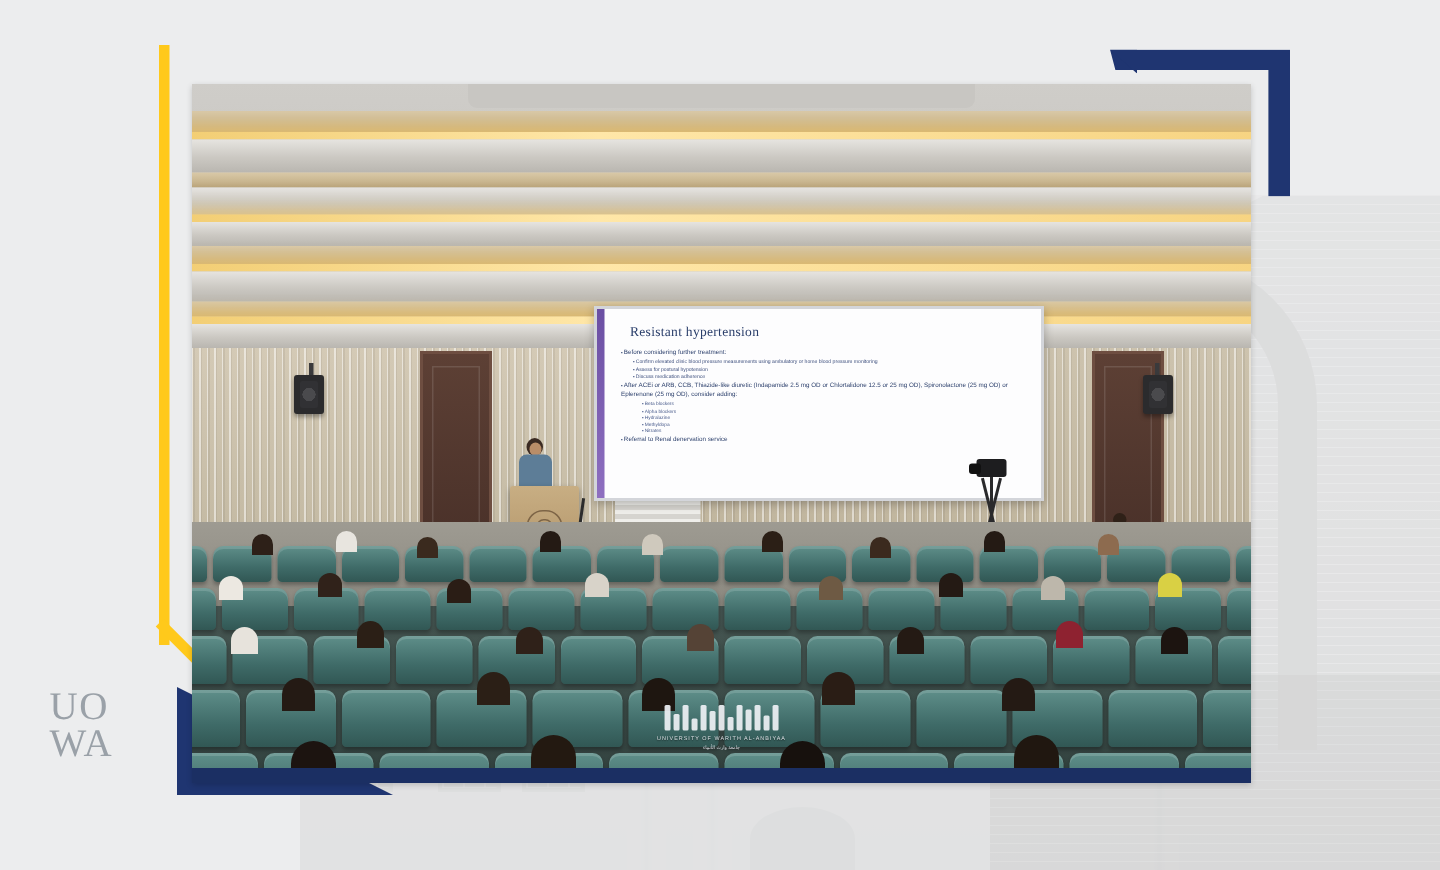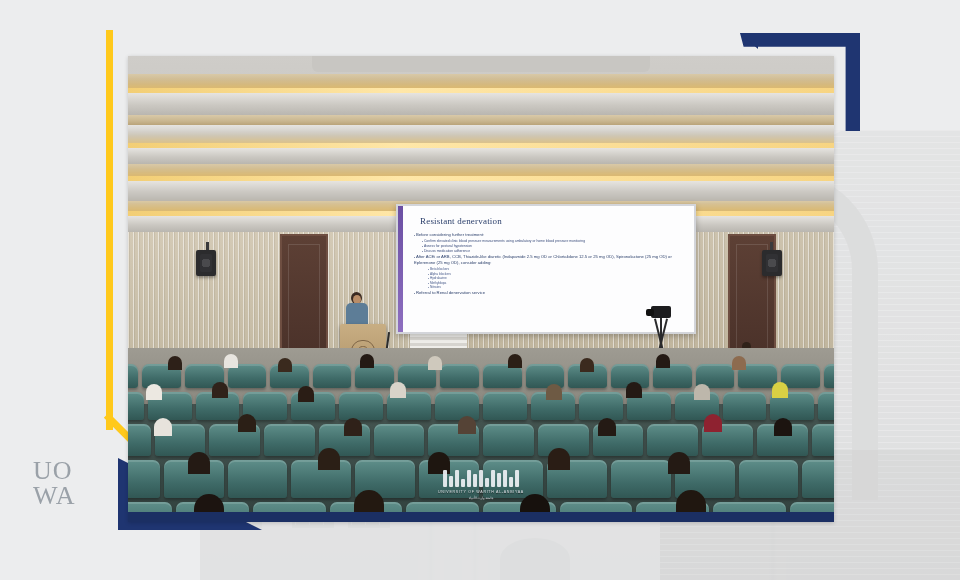--- a/index.html
+++ b/index.html
@@ -291,21 +291,21 @@
       <div class="louver"></div>
       <div class="door" style="left:152px;"></div>
       <div class="door" style="left:600px;"></div>
       <div class="spkarm" style="left:78px;top:186px;"></div>
       <div class="speaker" style="left:68px;top:194px;"></div>
       <div class="spkarm" style="left:642px;top:186px;"></div>
       <div class="speaker" style="left:634px;top:194px;"></div>
 
       <div class="screen">
         <div class="edge"></div>
-        <div class="slide-title">Resistant denervation</div>
+        <div class="slide-title">Resistant hypertension</div>
         <div class="slide-body">
           <p class="l1 bull">Before considering further treatment:</p>
           <p class="l2 bull">Confirm elevated clinic blood pressure measurements using ambulatory or home blood pressure monitoring</p>
           <p class="l2 bull">Assess for postural hypotension</p>
           <p class="l2 bull">Discuss medication adherence</p>
           <p class="l1 bull">After ACEi or ARB, CCB, Thiazide-like diuretic (Indapamide 2.5 mg OD or Chlortalidone 12.5 or 25 mg OD), Spironolactone (25 mg OD) or Eplerenone (25 mg OD), consider adding:</p>
           <p class="l3 bull">Beta blockers</p>
           <p class="l3 bull">Alpha blockers</p>
           <p class="l3 bull">Hydralazine</p>
           <p class="l3 bull">Methyldopa</p>

